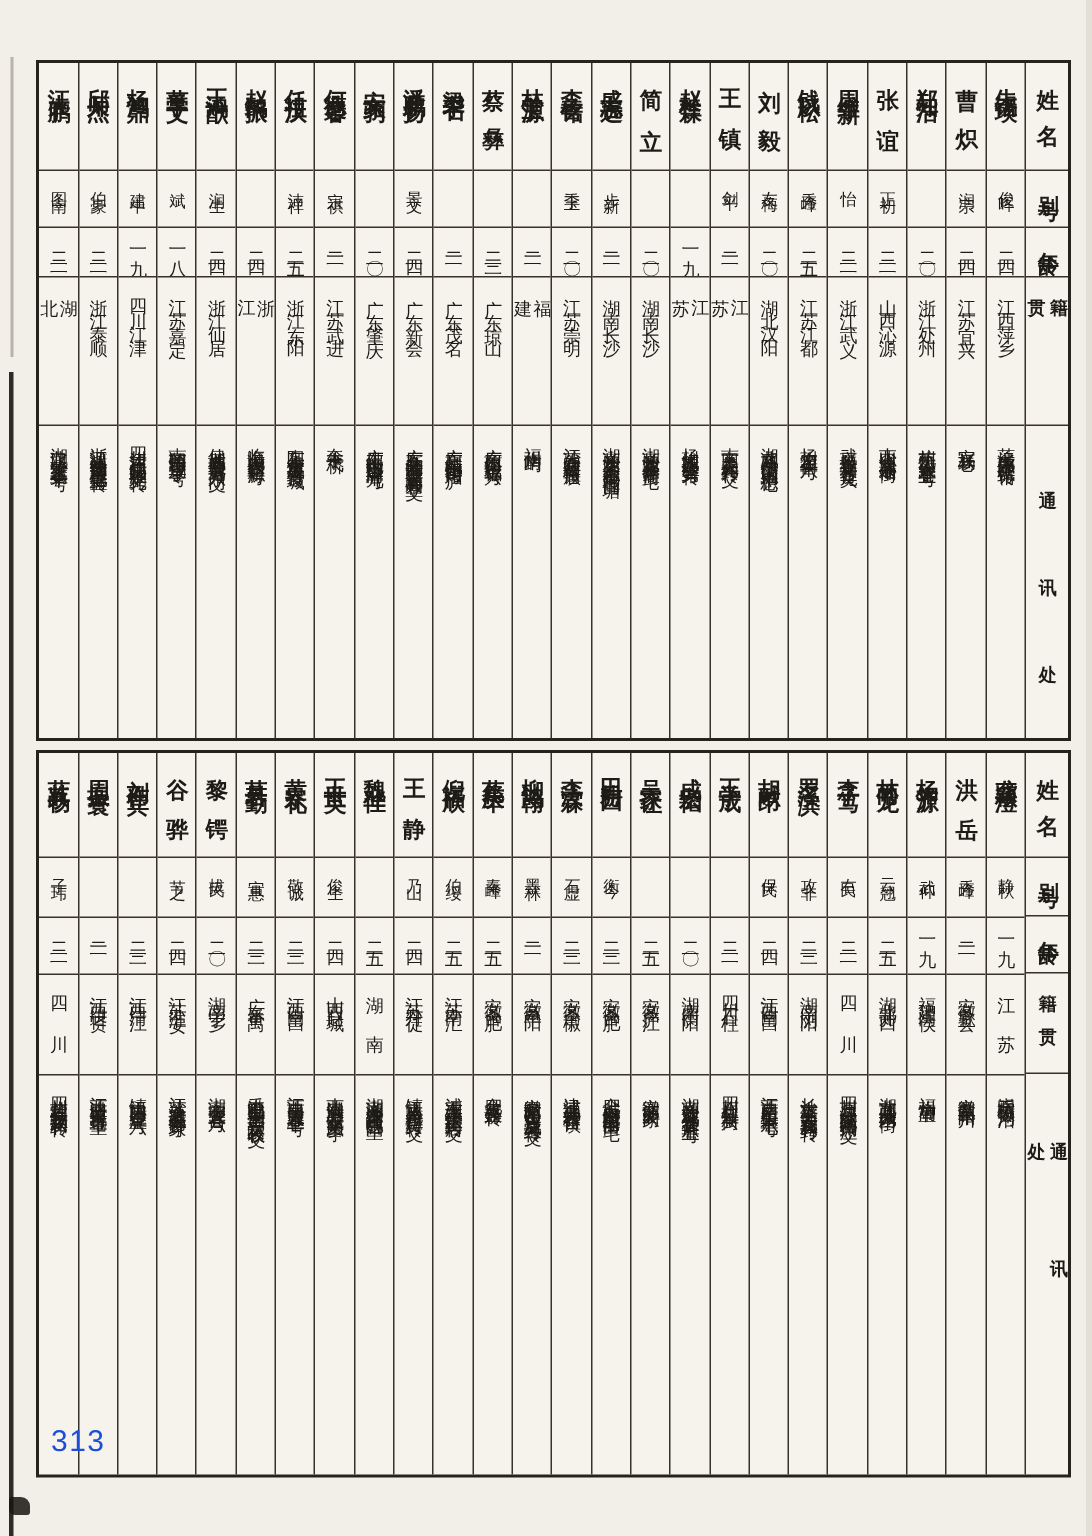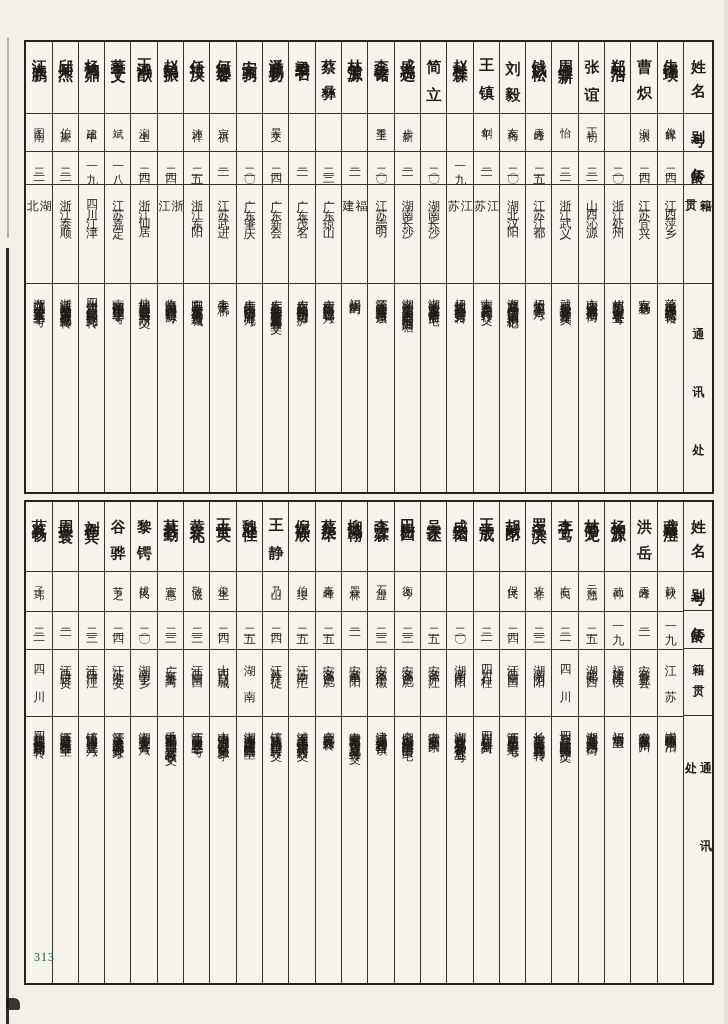--- a/index.html
+++ b/index.html
@@ -48,22 +48,22 @@
   
   .hlabel{font-weight:700;font-size:15px;line-height:15px;}
   .r-name .hlabel{letter-spacing:24px;}
   .r-alias .hlabel{letter-spacing:4px;font-size:14px;}
   .r-age .hlabel{letter-spacing:2px;font-size:14px;padding-top:0;}
   .t0 .r-native .hlabel{letter-spacing:48px;}
   .t1 .r-native .hlabel{letter-spacing:22px;}
   .t0 .r-address .hlabel{letter-spacing:58px;padding-top:28px;}
   .t1 .r-address .hlabel{letter-spacing:78px;padding-top:30px;}
 
-  .page-number{position:absolute;left:34px;top:950px;font-family:Liberation Serif, serif;
-               font-size:12px;color:#14532d;letter-spacing:1px;}
+  .page-number{position:absolute;left:34px;top:950px;font-family:Liberation Sans, sans-serif;
+               font-size:20px;color:#1d4ed8;letter-spacing:1px;}
 </style>
 </head>
 <body>
 
 <div class="page">
   <div class="edge-line"></div>
   <div class="edge-line-faint"></div>
   <div class="corner-smudge"></div>
   <div class="right-shade"></div>
 

